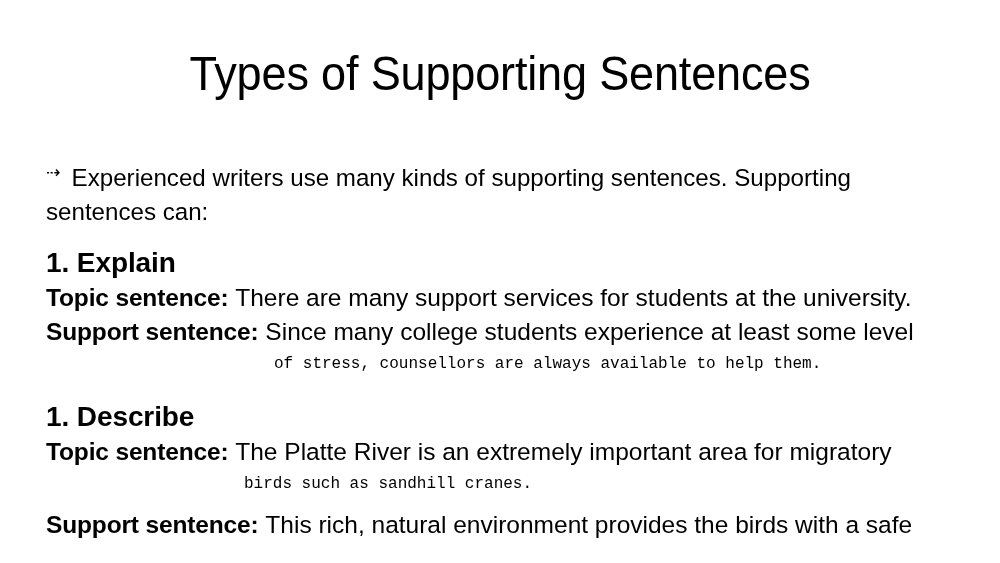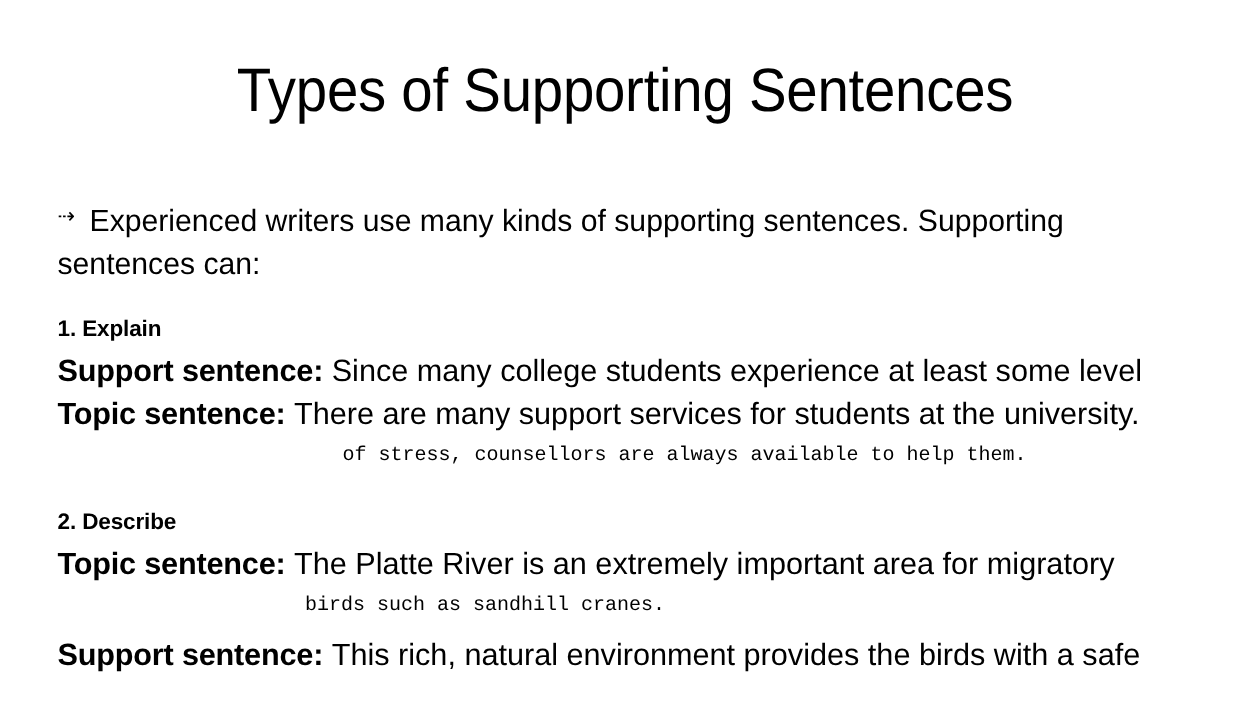--- a/index.html
+++ b/index.html
@@ -70,21 +70,21 @@
   }
   .intro-text {
     display: inline;
   }
 
   .section {
     margin-top: 18px;
   }
   .section-heading {
     font-weight: bold;
-    font-size: 18px;
+    font-size: 28px;
     line-height: 34px;
     margin-bottom: 1px;
     letter-spacing: -0.1px;
   }
 
   .sentence-line {
     position: relative;
     font-size: 24.5px;
     line-height: 33.5px;
     white-space: nowrap;
@@ -118,31 +118,31 @@
   <div class="body">
 
     <div class="intro">
       <span class="bullet-arrow">⇢</span><span class="intro-text">Experienced writers use many kinds of supporting sentences. Supporting sentences can:</span>
     </div>
 
     <div class="section">
       <div class="section-heading">1. Explain</div>
 
       <div class="sentence-line">
-        <span class="lbl">Support sentence:</span><span>&nbsp;</span><span class="txt">Since many college students experience at least some level</span>
+        <span class="lbl">Topic sentence:</span><span>&nbsp;</span><span class="txt">There are many support services for students at the university.</span>
       </div>
 
       <div class="sentence-line">
-        <span class="lbl">Topic sentence:</span><span>&nbsp;</span><span class="txt">There are many support services for students at the university.</span>
+        <span class="lbl">Support sentence:</span><span>&nbsp;</span><span class="txt">Since many college students experience at least some level</span>
       </div>
       <div class="cont-line cont-1">of stress, counsellors are always available to help them.</div>
     </div>
 
     <div class="section">
-      <div class="section-heading">2. Describe</div>
+      <div class="section-heading">1. Describe</div>
 
       <div class="sentence-line">
         <span class="lbl">Topic sentence:</span><span>&nbsp;</span><span class="txt">The Platte River is an extremely important area for migratory</span>
       </div>
       <div class="cont-line cont-2">birds such as sandhill cranes.</div>
 
       <div class="gap-sm"></div>
 
       <div class="sentence-line">
         <span class="lbl">Support sentence:</span><span>&nbsp;</span><span class="txt">This rich, natural environment provides the birds with a safe</span>

